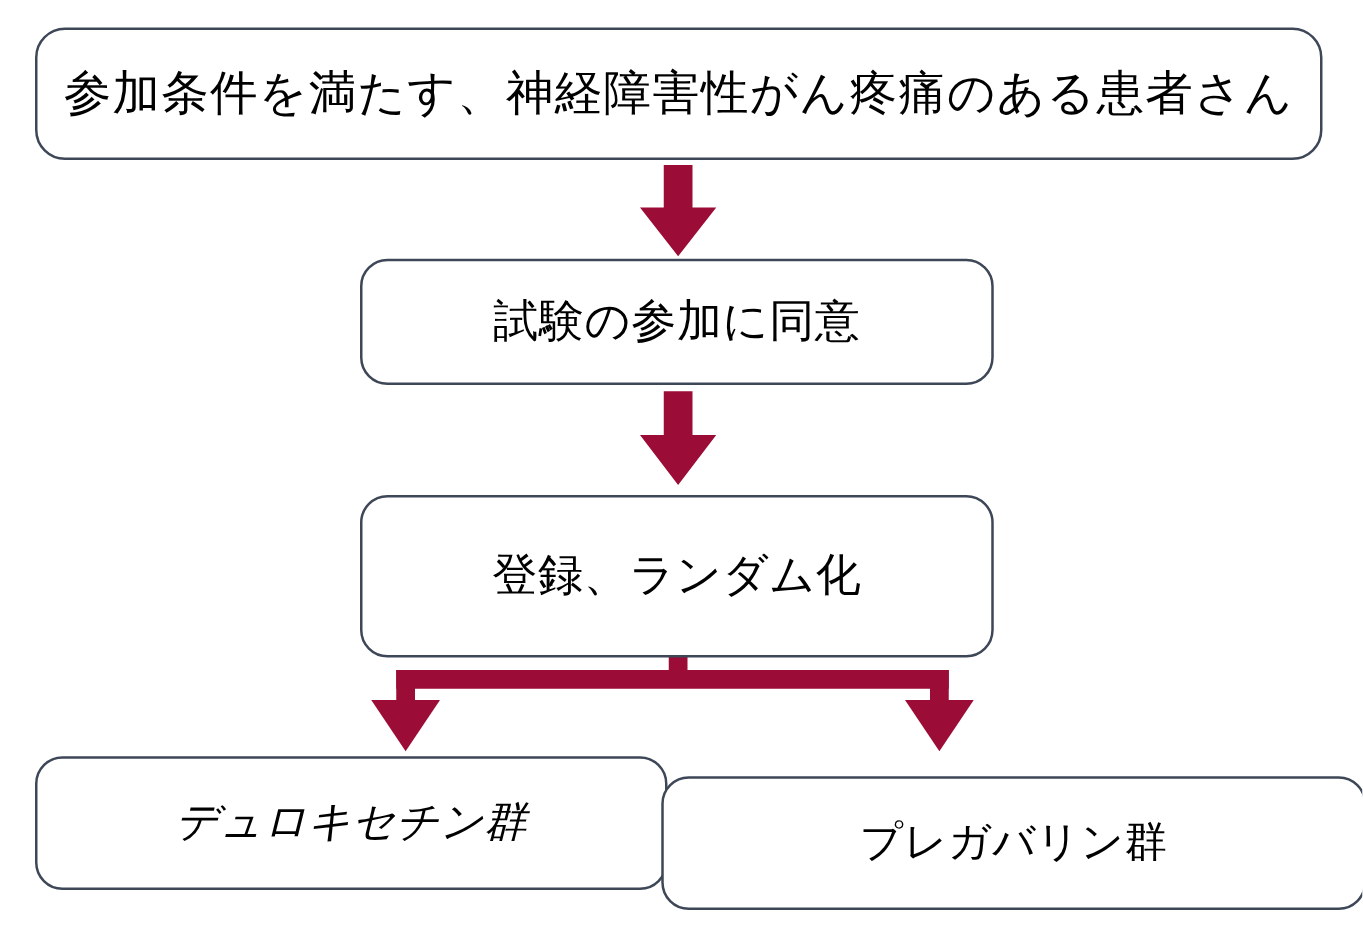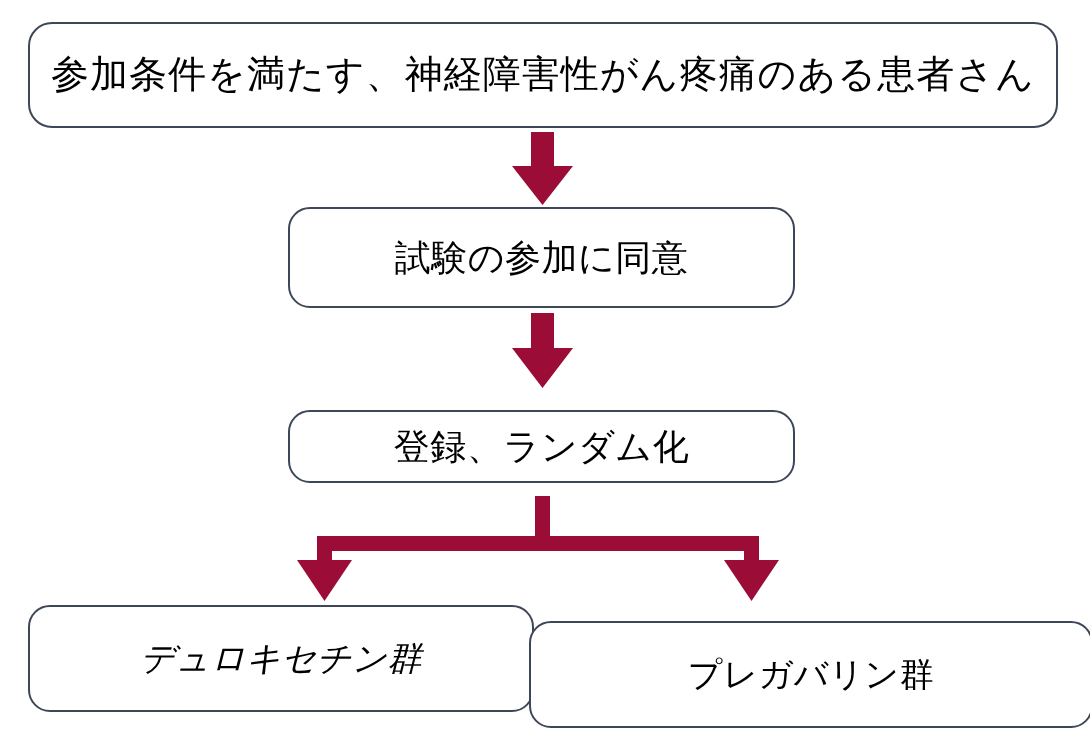--- a/index.html
+++ b/index.html
@@ -48,22 +48,22 @@
   }
   #node-eligible .node-label { font-size: 38px; letter-spacing: 1px; }
 
   #node-consent {
     left: 288px; top: 207px;
     width: 507px; height: 101px;
   }
   #node-consent .node-label { font-size: 36px; }
 
   #node-randomize {
-    left: 288px; top: 410px;
-    width: 507px; height: 73px;
+    left: 288px; top: 396px;
+    width: 507px; height: 130px;
   }
   #node-randomize .node-label { font-size: 36px; }
 
   #node-arm-left {
     left: 28px;  top: 605px;
     width: 506px; height: 107px;
   }
   #node-arm-left .node-label { font-size: 34px; }
 
   #node-arm-right {

